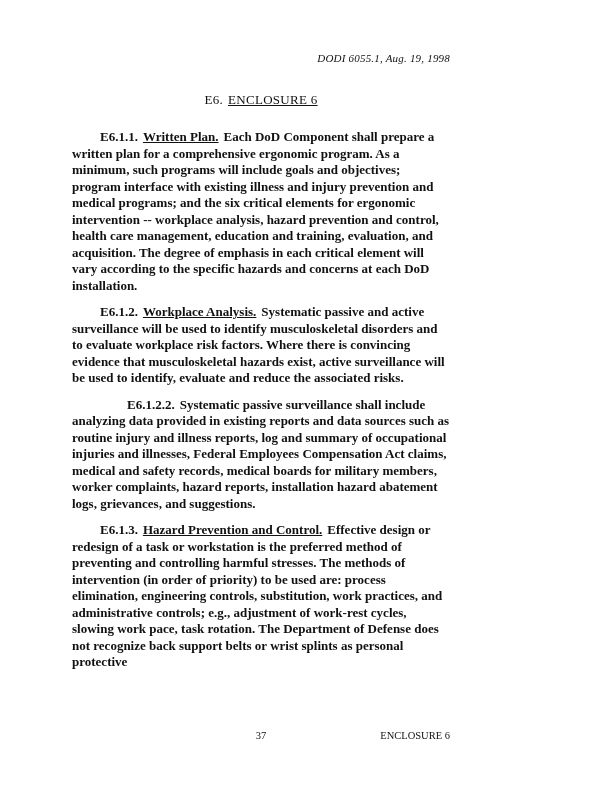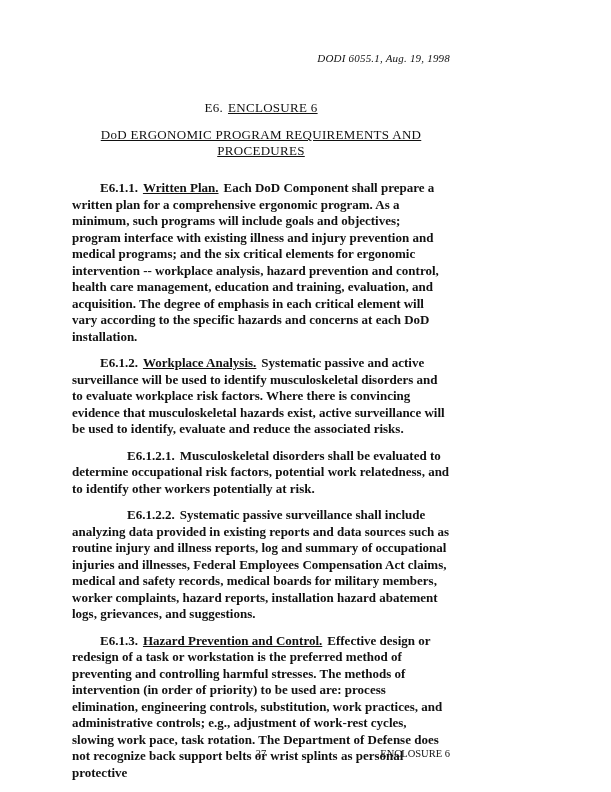--- a/index.html
+++ b/index.html
@@ -24,21 +24,21 @@
     font-style: italic;
     letter-spacing: 0.2px;
   }
   .content {
     position: absolute;
     left: 72px;
     right: 70px;
     top: 92px;
   }
   .title {
-    margin: 8px;
+    margin: 0;
     text-align: center;
     font-size: 13px;
     font-weight: normal;
     letter-spacing: 0.3px;
   }
   .subtitle {
     margin: 11px 0 0 0;
     text-align: center;
     font-size: 13px;
     font-weight: normal;
@@ -67,21 +67,21 @@
     text-indent: 55px;
   }
   .gap {
     display: inline-block;
     width: 5px;
   }
   .footer {
     position: absolute;
     left: 72px;
     right: 70px;
-    top: 748px;
+    top: 730px;
     font-size: 10.5px;
     height: 14px;
   }
   .page-num {
     position: absolute;
     left: 0;
     right: 0;
     text-align: center;
   }
   .encl-label {
@@ -96,29 +96,27 @@
 <div class="page">
 
   <div class="doc-header">
     <span>DODI 6055.1, Aug. 19, 1998</span>
   </div>
 
   <div class="content">
 
     <h1 class="title"><span>E6.</span><span class="gap"></span><span class="u">ENCLOSURE 6</span></h1>
 
-    <h2 class="subtitle u">DoD ERGONOMIC PROGRAM REQUIREMENTS AND PROCEDURES</h2>
 
     <div class="bodytext">
 
       <p class="para indent-1"><span>E6.1.1.</span><span class="gap"></span><span class="u">Written Plan.</span><span class="gap"></span><span>Each DoD Component shall prepare a written plan for a comprehensive ergonomic program.  As a minimum, such programs will include goals and objectives; program interface with existing illness and injury prevention and medical programs; and the six critical elements for ergonomic intervention -- workplace analysis, hazard prevention and control, health care management, education and training, evaluation, and acquisition.  The degree of emphasis in each critical element will vary according to the specific hazards and concerns at each DoD installation.</span></p>
 
       <p class="para indent-1"><span>E6.1.2.</span><span class="gap"></span><span class="u">Workplace Analysis.</span><span class="gap"></span><span>Systematic passive and active surveillance will be used to identify musculoskeletal disorders and to evaluate workplace risk factors.  Where there is convincing evidence that musculoskeletal hazards exist, active surveillance will be used to identify, evaluate and reduce the associated risks.</span></p>
 
-      <p class="para indent-2"><span>E6.1.2.1.</span><span class="gap"></span><span>Musculoskeletal disorders shall be evaluated to determine occupational risk factors, potential work relatedness, and to identify other workers potentially at risk.</span></p>
 
       <p class="para indent-2"><span>E6.1.2.2.</span><span class="gap"></span><span>Systematic passive surveillance shall include analyzing data provided in existing reports and data sources such as routine injury and illness reports, log and summary of occupational injuries and illnesses, Federal Employees Compensation Act claims, medical and safety records, medical boards for military members, worker complaints, hazard reports, installation hazard abatement logs, grievances, and suggestions.</span></p>
 
 
       <p class="para indent-1"><span>E6.1.3.</span><span class="gap"></span><span class="u">Hazard Prevention and Control.</span><span class="gap"></span><span>Effective design or redesign of a task or workstation is the preferred method of preventing and controlling harmful stresses. The methods of intervention (in order of priority) to be used are:  process elimination, engineering controls, substitution, work practices, and administrative controls; e.g., adjustment of work-rest cycles, slowing work pace, task rotation.  The Department of Defense does not recognize back support belts or wrist splints as personal protective</span></p>
 
     </div>
   </div>
 
   <div class="footer">

